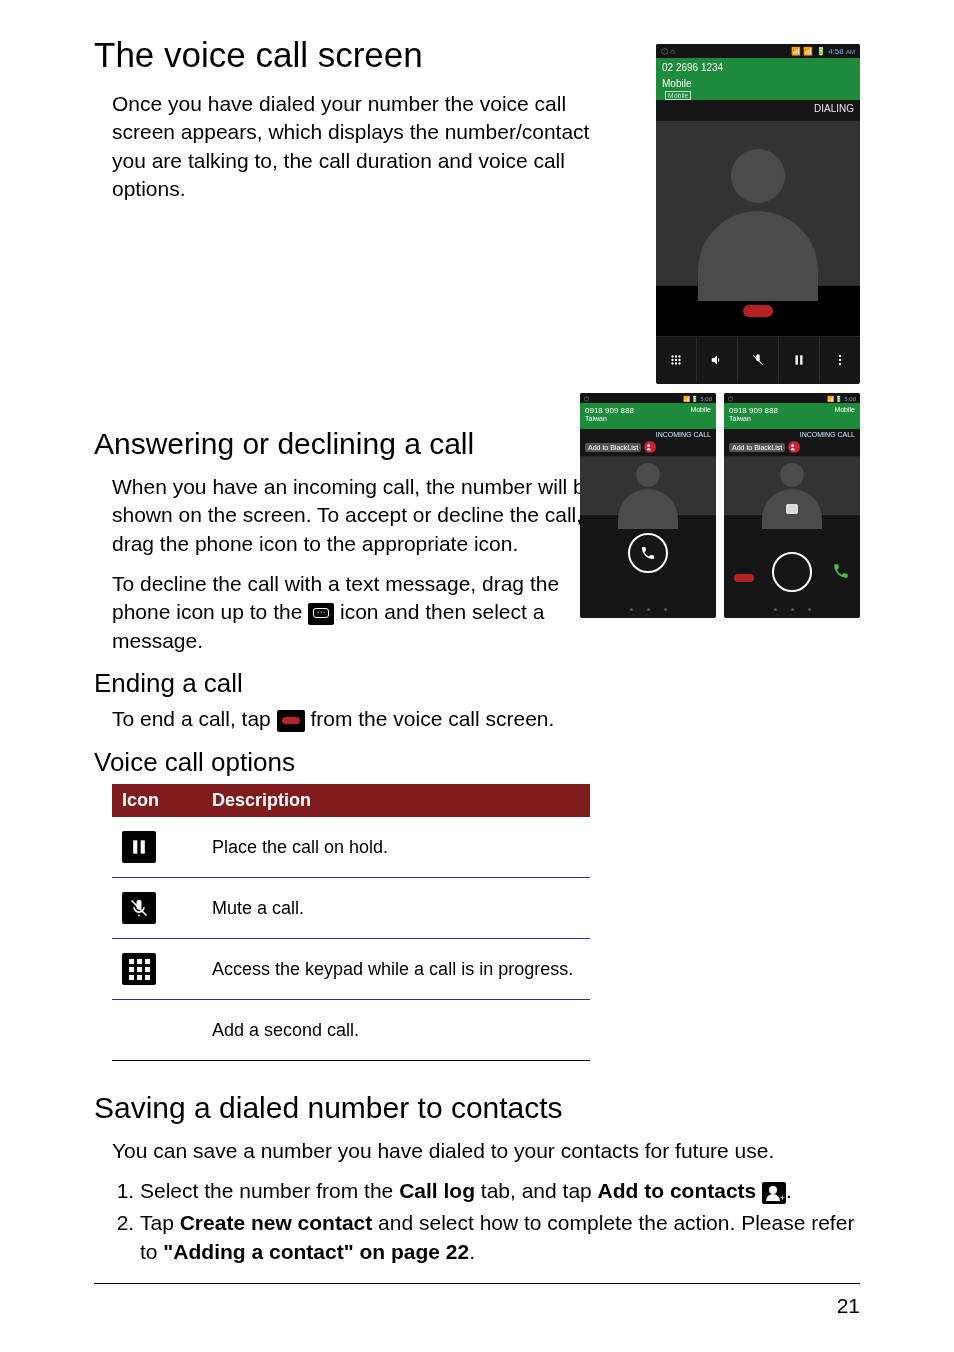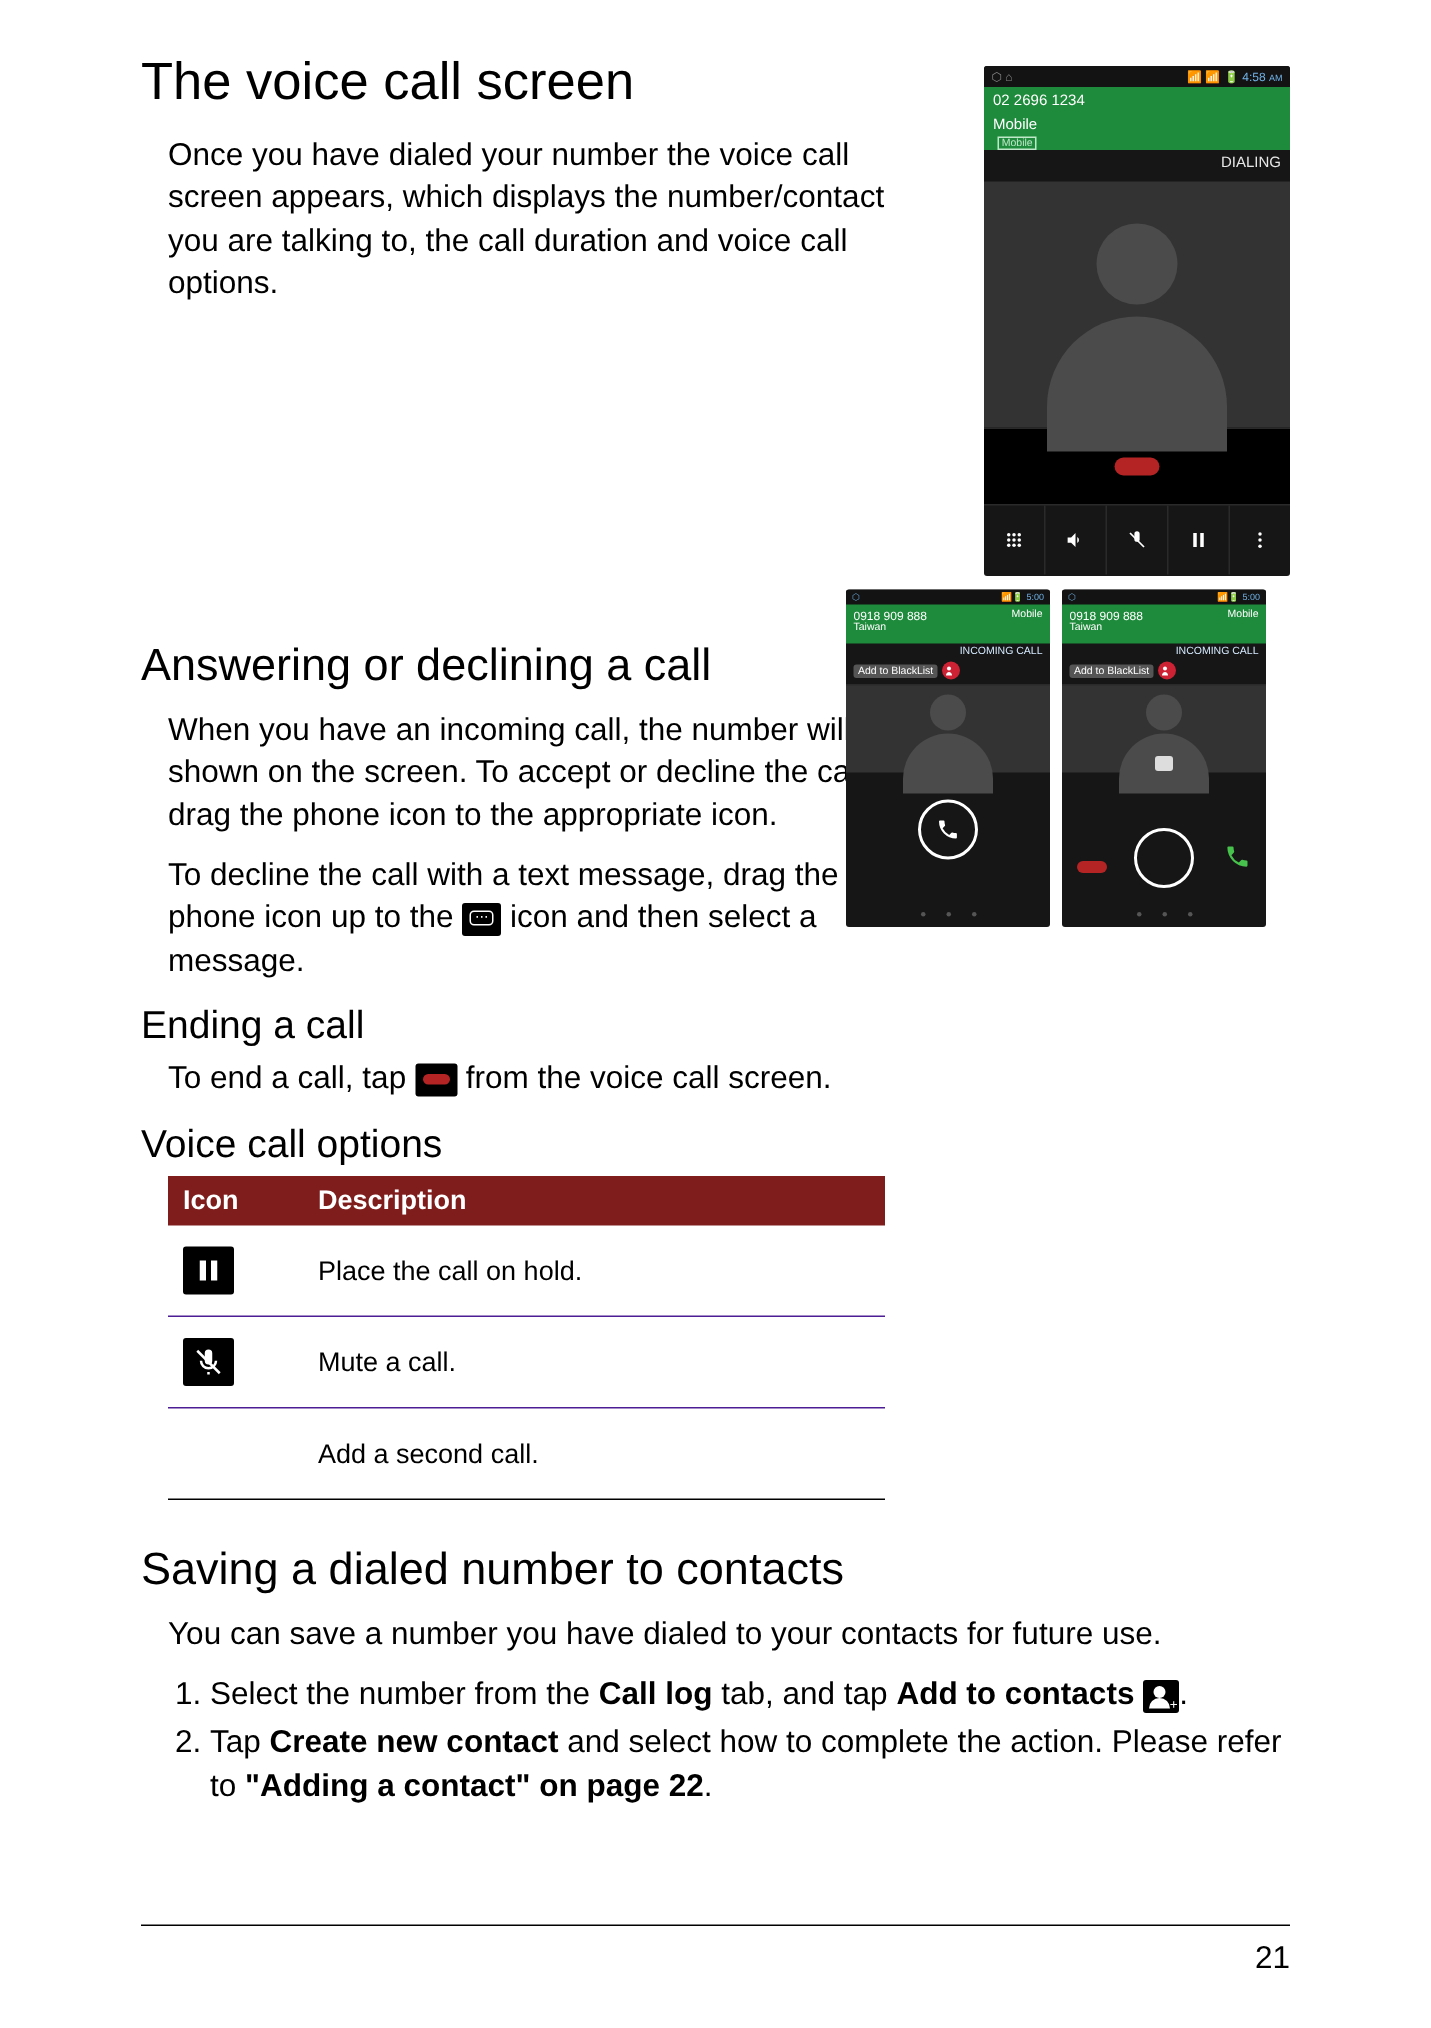--- a/index.html
+++ b/index.html
@@ -99,21 +99,21 @@
     border-right: 1px solid #2a2a2a;
     color: #fff;
   }
   .pt-btnrow div:last-child { border-right: none; }
   .pt-btnrow svg { width: 14px; height: 14px; fill: #fff; }
   .pt-navdots { height: 14px; display: flex; justify-content: center; gap: 18px; align-items: center;}
 
   
   .phone-pair {
     position: absolute;
-    right: 110px;
+    right: 94px;
     top: 393px;
     display: flex;
     gap: 8px;
     justify-content: space-between;
   }
   .mini-phone {
     width: 136px;
     height: 225px;
     background: #161616;
     border-radius: 2px;
@@ -331,20 +331,38 @@
           <svg viewBox="0 0 24 24">
                 <path d="M12 2a3 3 0 0 0-3 3v6a3 3 0 0 0 6 0V5a3 3 0 0 0-3-3zM5 11a7 7 0 0 0 14 0h-2a5 5 0 0 1-10 0H5zm6 9h2v2h-2z"></path>
                 <line x1="3" y1="3" x2="21" y2="21" stroke="#fff" stroke-width="2"></line>
               </svg>
         </div>
       </td>
       <td>Mute a call.</td>
     </tr>
     <tr>
       <td>
+        <div class="opt-icon">
+          <div class="keypad-grid">
+                <span></span>
+                <span></span>
+                <span></span>
+                <span></span>
+                <span></span>
+                <span></span>
+                <span></span>
+                <span></span>
+                <span></span>
+              </div>
+        </div>
+      </td>
+      <td>Access the keypad while a call is in progress.</td>
+    </tr>
+    <tr>
+      <td>
         <div class="opt-icon add-person" style="background:none;">
           <span class="add-plus">+</span>
         </div>
       </td>
       <td>Add a second call.</td>
     </tr>
   </tbody>
     </table>
 
   <div style="height:28px;"></div>

